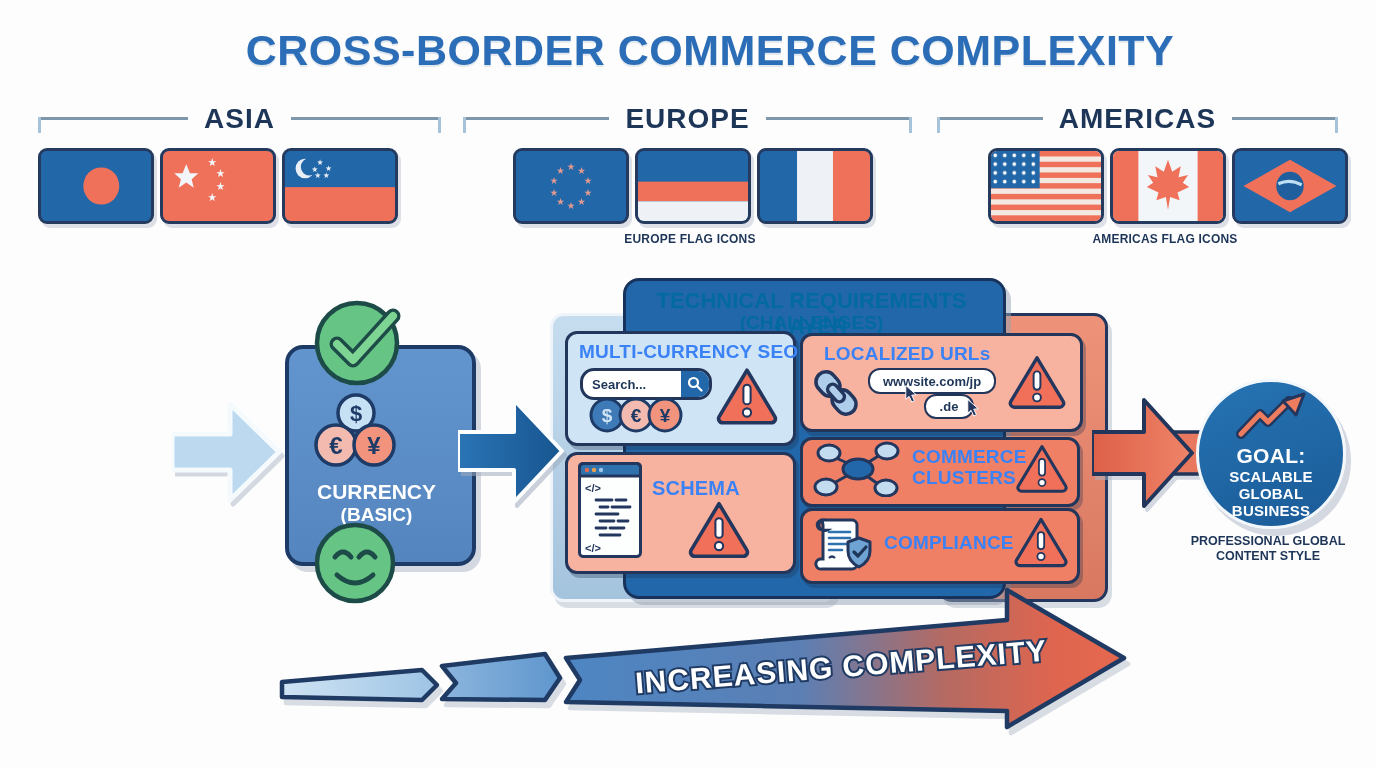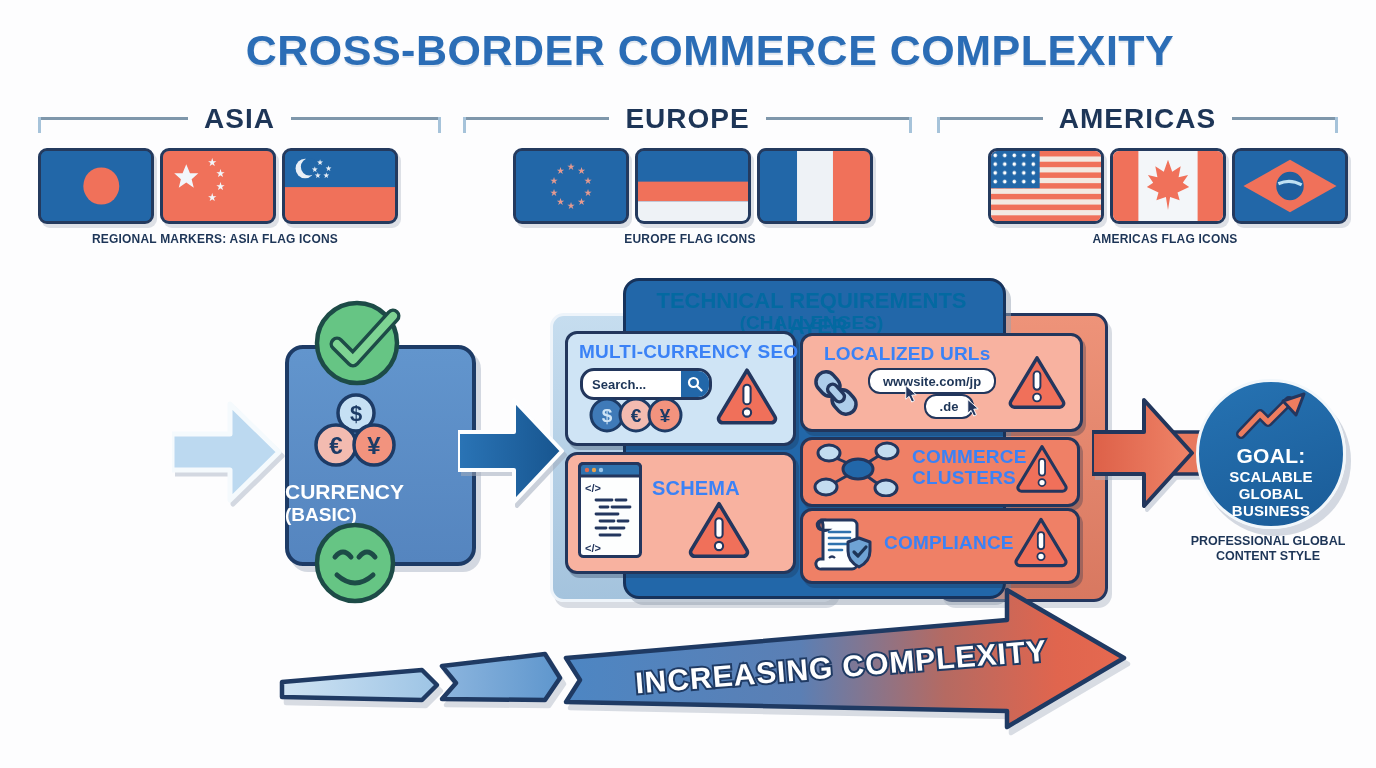--- a/index.html
+++ b/index.html
@@ -36,21 +36,21 @@
         background:#2267a9;border:3.5px solid #17335c;box-shadow:5px 6px 0 rgba(150,162,178,.5);}
   .tech-header{color:#0369a1;font-weight:800;text-align:center;}
   .card{border-radius:12px;border:3.5px solid #22365c;box-shadow:3px 4px 0 rgba(25,45,75,.3);}
   .card-title{font-size:19px;font-weight:800;color:#3b82f6;letter-spacing:.2px;}
   .searchbar{left:580px;top:368px;width:126px;height:26px;background:#fff;border:3px solid #22365c;
         border-radius:14px;display:flex;align-items:center;overflow:hidden;}
   .searchbar .stext{flex:1;padding-left:9px;font-size:13px;font-weight:700;color:#1d3557;}
   .searchbar .sbtn{width:28px;height:26px;background:#2267a9;display:flex;align-items:center;justify-content:center;}
   .pill{background:#fff;border:2.5px solid #22365c;border-radius:12px;display:flex;align-items:center;
         justify-content:center;font-size:13px;font-weight:700;color:#1d3557;}
-  .white-txt{color:#fff;font-weight:800;}
+  .white-txt{color:#fff;font-weight:800;text-align:center;}
   .goal-caption{left:1160px;top:534px;width:216px;text-align:center;font-size:12.5px;font-weight:700;
         color:#1d3557;line-height:15px;}
   svg text{font-family:"Liberation Sans",sans-serif;}
 </style>
 </head>
 <body>
 
 <div class="stage">
 
   <div class="abs title">CROSS-BORDER COMMERCE COMPLEXITY</div>
@@ -99,21 +99,20 @@
         <rect y="33" width="104" height="31" fill="#f0715a"></rect>
       <circle cx="19" cy="16" r="9" fill="#e9eff6"></circle>
         <circle cx="23" cy="14.5" r="8" fill="#2267a8"></circle>
       <text x="30" y="13" font-size="7" fill="#e9eff6">★</text>
       <text x="38" y="18" font-size="7" fill="#e9eff6">★</text>
       <text x="36" y="25" font-size="7" fill="#e9eff6">★</text>
       <text x="28" y="25" font-size="7" fill="#e9eff6">★</text>
       <text x="25" y="19" font-size="7" fill="#e9eff6">★</text>
     </svg>
   </div>
-  <div class="abs caption" style="left:38px;">REGIONAL MARKERS: ASIA FLAG ICONS</div>
 
   <div class="abs flag" style="left:513px;">
     <svg viewBox="0 0 104 64" preserveAspectRatio="none">
       <rect width="104" height="64" fill="#2267a8"></rect>
       <g font-size="9" fill="#e59a90" text-anchor="middle">
         <text x="52" y="17">★</text>
           <text x="62" y="21">★</text>
           <text x="68" y="30">★</text>
         <text x="68" y="41">★</text>
           <text x="62" y="49">★</text>

